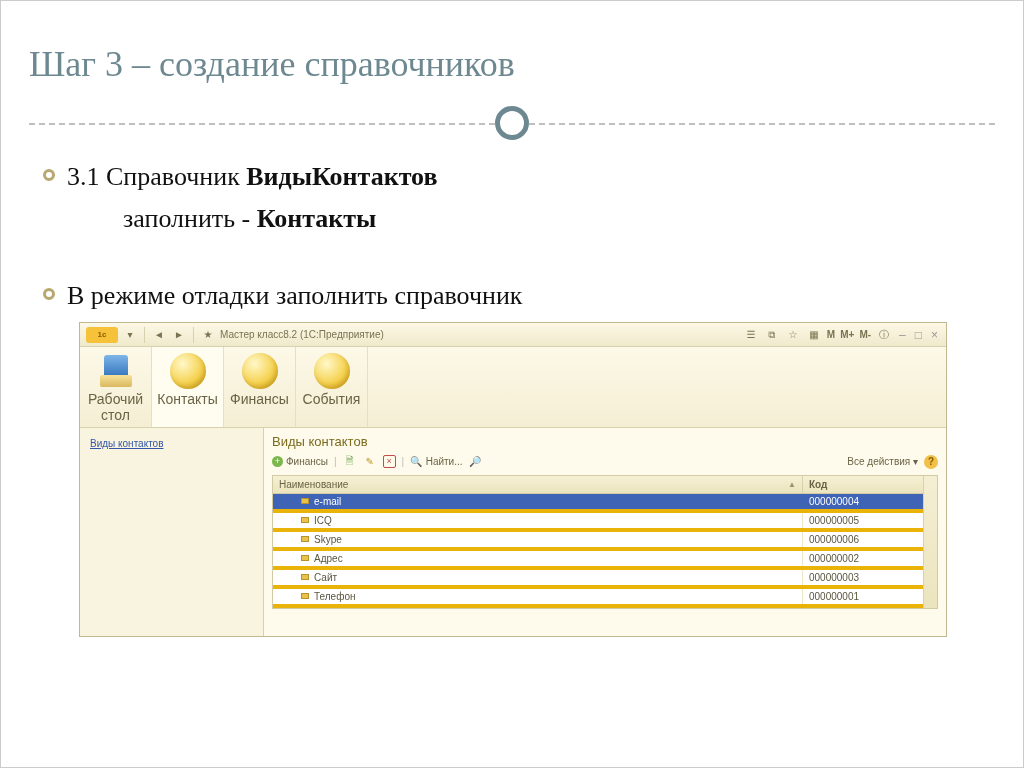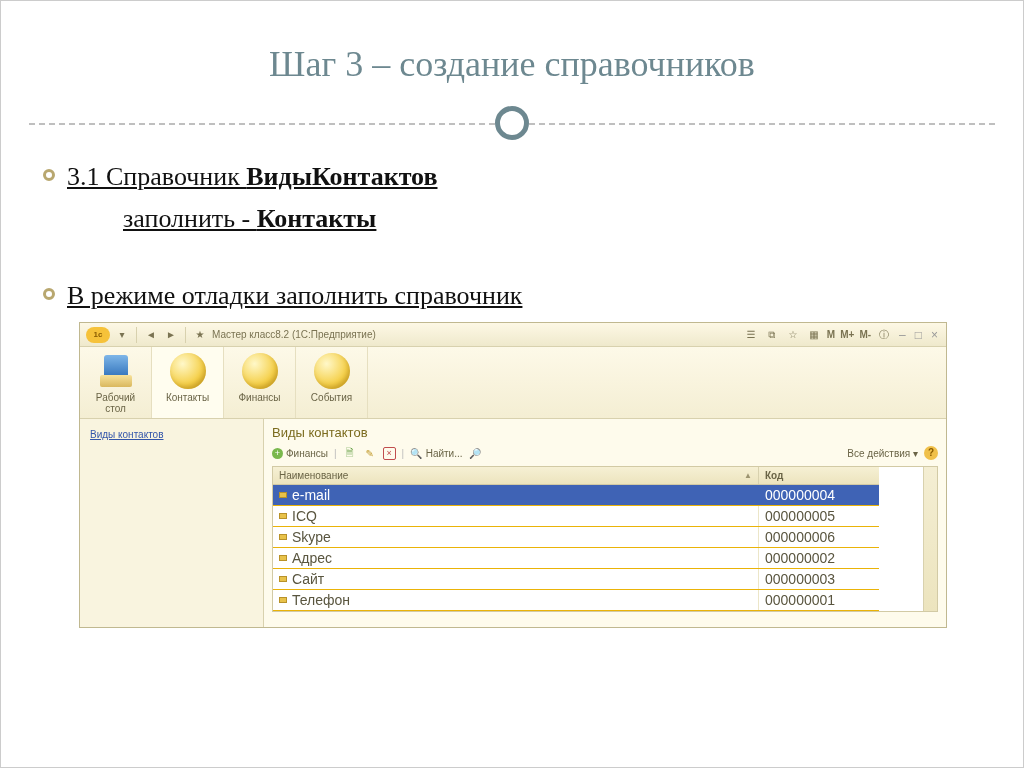--- a/index.html
+++ b/index.html
@@ -18,21 +18,20 @@
     position: relative;
   }
   .title-area {
     padding: 22px 0 18px 0;
     margin-bottom: 10px;
   }
   .title {
     font-size: 36px;
     color: #6d8890;
     font-weight: normal;
-    text-align: center;
   }
   .divider {
     position: relative;
     height: 20px;
     margin: 10px 0 26px 0;
   }
   .dash-line {
     border-top: 2px dashed #bfbfbf;
     height: 0;
     position: absolute;
@@ -44,21 +43,20 @@
     border-radius: 50%;
     background: #fff;
     position: absolute;
     left: 50%; top: 50%;
     transform: translate(-50%, -50%);
   }
   .bullets {
     padding-left: 14px;
     font-size: 26px;
     color: #111;
-    text-decoration: underline;
   }
   .bullet-line { display: flex; align-items: flex-start; margin-bottom: 6px; }
   .bullet-dot {
     width: 12px; height: 12px;
     border-radius: 50%;
     background: #fff;
     border: 3px solid #b8a76f;
     margin: 10px 12px 0 0;
     flex-shrink: 0;
   }
@@ -77,23 +75,23 @@
   .app-titlebar {
     height: 24px;
     background: linear-gradient(#fdf8e5, #efe9cc);
     border-bottom: 1px solid #d8d1ae;
     display: flex;
     align-items: center;
     padding: 0 6px;
     gap: 4px;
   }
   .tb-1c {
-    width: 24px; height: 16px;
+    width: 32px; height: 16px;
     background: #f6c23a;
-    border-radius: 8px;
+    border-radius: 3px;
     font-size: 8px;
     color: #8a5c00;
     text-align: center; line-height:16px;
     font-weight:bold;
   }
   .tb-sep { width: 1px; height: 16px; background: #d8d1ae; margin: 0 2px; }
   .tb-icon {
     width: 16px; height: 16px;
     display: inline-flex;
     align-items: center; justify-content: center;
@@ -137,21 +135,21 @@
     background: linear-gradient(#7eb6e8,#3a7ac0);
     border-radius:3px 3px 0 0;
   }
   .nav-icon.desk::after {
     content:'';
     position:absolute;
     left:2px; top:22px; width:32px; height:12px;
     background: linear-gradient(#f7e29a,#d9b85e);
     border-radius:2px;
   }
-  .nav-label { font-size: 10px; color: #6a6446; line-height: 1.1; }
+  .nav-label { font-size: 14px; color: #6a6446; line-height: 1.1; }
   .app-body { display: flex; min-height: 208px; }
   .sidebar {
     width: 184px;
     padding: 10px 10px;
     border-right: 1px solid #d8d1ae;
     background: #f9f4df;
   }
   .side-link { color: #3355aa; text-decoration: underline; font-size: 10px; }
   .panel { flex: 1; background: #fefbec; padding: 6px 8px; position:relative;}
   .panel-title { color: #7b6b1e; font-size: 13px; font-weight: normal; margin-bottom: 4px; }
@@ -182,31 +180,32 @@
     background: linear-gradient(#f6f0d4,#ece4be);
     border-bottom: 1px solid #d2caa5;
     font-size: 10px;
     color: #6a6446;
   }
   .col-name { flex:1; padding: 3px 6px; border-right:1px solid #d8d1ae; display:flex; justify-content:space-between; align-items:center;}
   .col-code { width: 120px; padding: 3px 6px; font-weight: bold; }
   .sort-tri { font-size:8px; color:#9c9470;}
   .grid-row {
     display: flex;
-    border-bottom: 1px solid #eab308;
-    font-size: 14px;
-    background: #fff;
+    border-bottom: 4px solid #eab308;
+    font-size: 10px;
+    background: #fff;
+    padding-left: 22px;
   }
   .grid-row .c-name { flex:1; padding: 2px 6px; border-right:1px solid #ece6c8; display:flex; align-items:center; gap:5px;}
   .grid-row .c-code { width: 120px; padding: 2px 6px; }
   .grid-row.selected { background:#3f63b5; color:#fff; }
   .grid-row.selected .c-name { border-right-color:#3f63b5;}
   .bar-icon { width:8px;height:6px;background:#e8c24a;border:1px solid #b8922a;display:inline-block;}
   .scroll-col { width:14px; background:linear-gradient(#f4eed3,#ece4be); border-left:1px solid #d8d1ae;}
-  .grid-wrap { display:flex;gap:44px; }
+  .grid-wrap { display:flex; }
   .grid-rows { flex:1; }
 </style>
 </head>
 <body>
 
 <div class="slide">
   <div class="title-area">
     <h1 class="title">Шаг 3 – создание справочников</h1>
   </div>
   <div class="divider">

